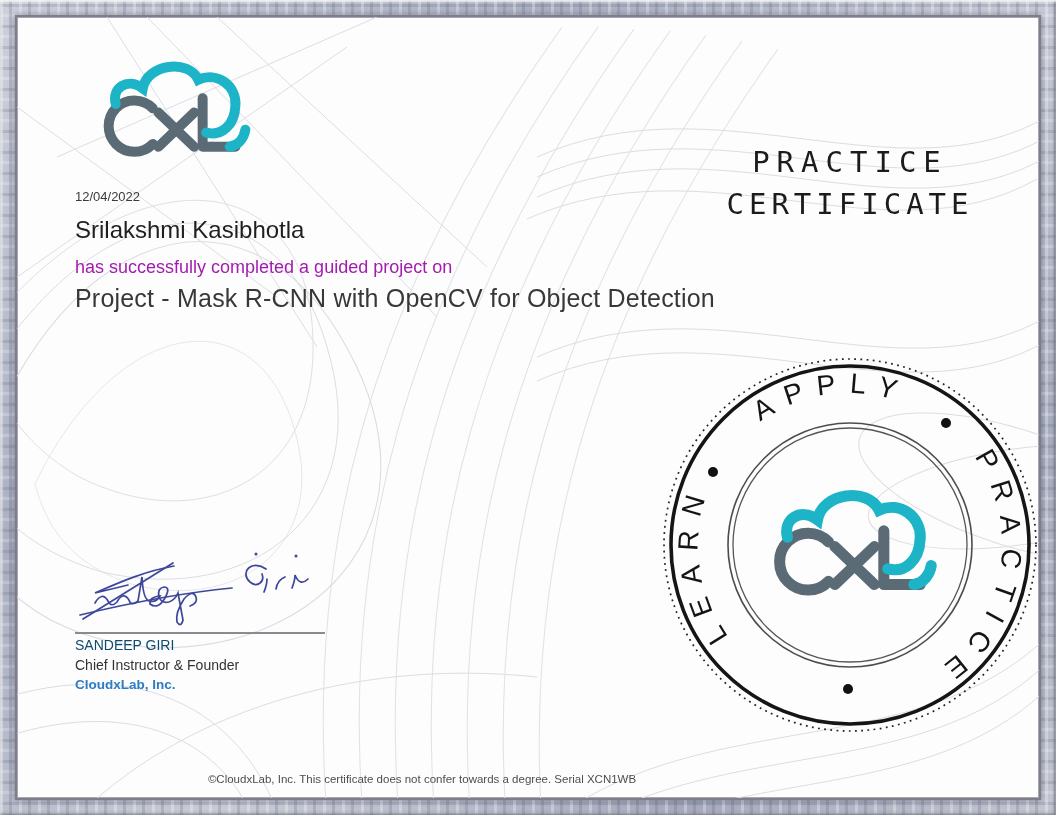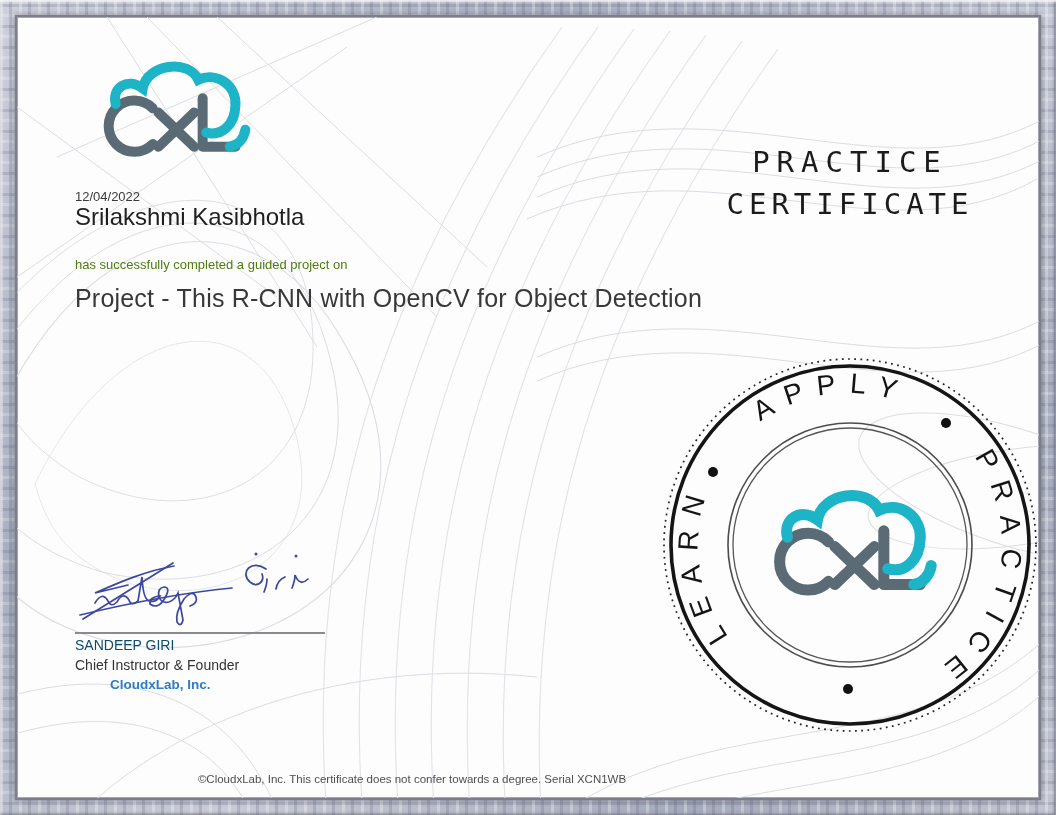--- a/index.html
+++ b/index.html
@@ -35,34 +35,34 @@
     box-shadow: inset 0 0 0 1px #a4a6b0, 0 0 6px rgba(50,52,70,.5);
     overflow:hidden;
   }
   .bg-lines{position:absolute;left:0;top:0;width:100%;height:100%;}
   .abs{position:absolute;}
   .brand-name{
     left:51px;top:137px;width:200px;text-align:center;
     font-size:21px;font-weight:bold;letter-spacing:3px;color:#23252b;
   }
   .date{left:58px;top:172px;font-size:13px;color:#3a3a3a;}
-  .recipient{left:58px;top:186px;font-size:24px;color:#1f1f1f;}
-  .completion{left:58px;top:240px;font-size:13px;color:#4d7c0f;}
+  .recipient{left:58px;top:199px;font-size:24px;color:#1f1f1f;}
+  .completion{left:58px;top:240px;font-size:18px;color:#a21caf;}
   .course{left:58px;top:267px;font-size:25px;color:#383838;letter-spacing:.2px;}
   .badge{
     left:683px;top:128px;width:300px;text-align:center;
     font-family:"DejaVu Sans Mono", monospace;color:#1b1b1b;
   }
   .badge .l1{font-size:29px;letter-spacing:7px;}
   .badge .l2{font-size:29px;letter-spacing:5px;margin-top:8px;}
   .sig-line{left:58px;top:615px;width:250px;height:2px;background:#8b8b8f;}
   .sig-name{left:58px;top:620px;font-size:14px;color:#0c4a6e;}
   .sig-role{left:58px;top:640px;font-size:14px;color:#333;}
-  .sig-company{left:58px;top:660px;font-size:13.5px;font-weight:bold;color:var(--link_blue);cursor:pointer;margin-left:35px;}
-  .footer{left:8px;top:756px;width:774px;text-align:center;font-size:11.5px;color:#4e4e4e;}
+  .sig-company{left:58px;top:660px;font-size:13.5px;font-weight:bold;color:var(--link_blue);cursor:pointer;}
+  .footer{left:18px;top:756px;width:774px;text-align:center;font-size:11.5px;color:#4e4e4e;}
   .seal-word{font-family:"Liberation Sans",sans-serif;font-size:28px;letter-spacing:13px;fill:#141414;}
   .deco{stroke:#e2e3e8;stroke-width:1.1;fill:none;}
   .deco2{stroke:#dcdde3;stroke-width:1;fill:none;}
 </style>
 </head>
 <body>
 
 <div class="frame">
   <div class="cert">
 
@@ -131,21 +131,21 @@
 
     <div class="abs date">12/04/2022</div>
 
     <div class="abs badge">
       <div class="l1">PRACTICE</div>
       <div class="l2">CERTIFICATE</div>
     </div>
 
     <div class="abs recipient">Srilakshmi Kasibhotla</div>
     <div class="abs completion">has successfully completed a guided project on</div>
-    <div class="abs course">Project - This R-CNN with OpenCV for Object Detection</div>
+    <div class="abs course">Project - Mask R-CNN with OpenCV for Object Detection</div>
 
     <svg class="abs" style="left:641px;top:336px" width="384" height="384" viewBox="0 0 384 384">
       <circle cx="192" cy="192" r="186" fill="none" stroke="#222" stroke-width="1.7" stroke-dasharray="1.8 4.4"></circle>
       <circle cx="192" cy="192" r="179" fill="none" stroke="#151515" stroke-width="3.6"></circle>
       <circle cx="192" cy="192" r="122" fill="none" stroke="#4c4c4c" stroke-width="1.6"></circle>
       <circle cx="192" cy="192" r="117" fill="none" stroke="#555" stroke-width="1.3"></circle>
       <path id="sealTextPath" fill="none" d="M 192 344 A 152 152 0 1 1 192.01 344"></path>
       <text class="seal-word">
         <textPath href="#sealTextPath" startOffset="23%" text-anchor="middle">LEARN</textPath>
       </text>

